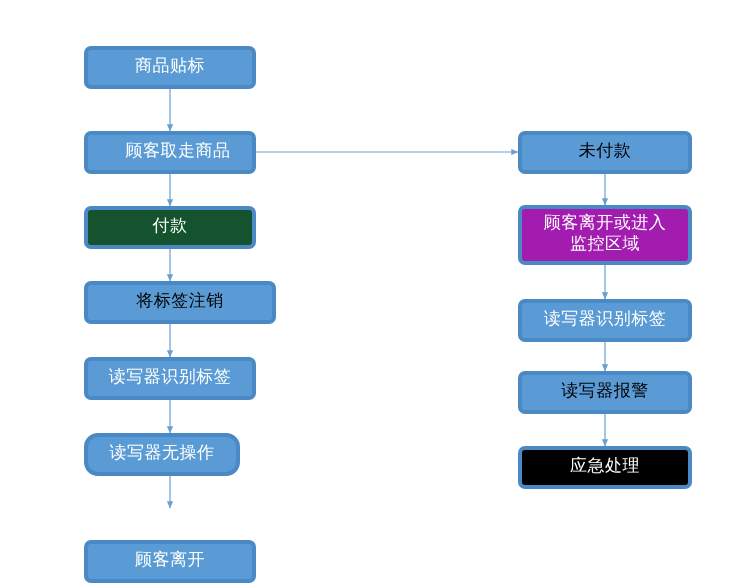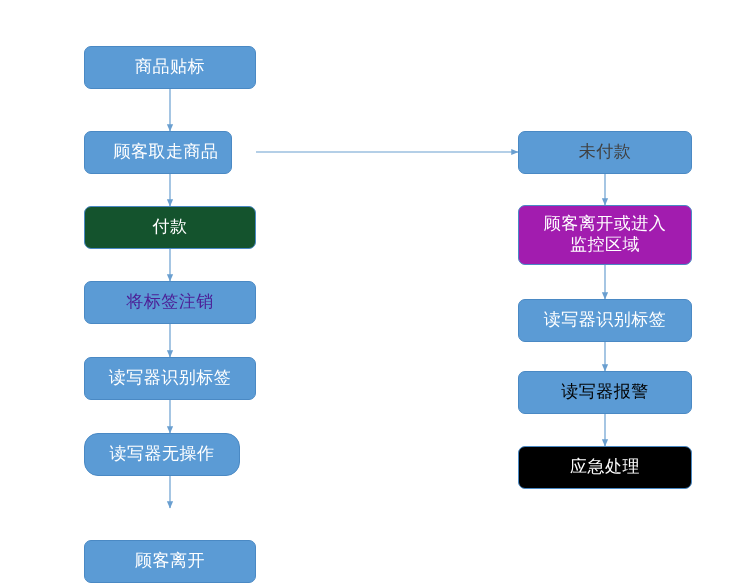--- a/index.html
+++ b/index.html
@@ -21,31 +21,31 @@
     position: absolute;
     left: 0;
     top: 0;
     width: 753px;
     height: 585px;
   }
   .node {
     position: absolute;
     box-sizing: border-box;
     background: #5B9BD5;
-    border: 1px solid #b91c1c;
+    border: 4px solid #b91c1c;
     border-radius: 7px;
     color: #FFFFFF;
     display: flex;
     align-items: center;
     justify-content: center;
     text-align: center;
     font-size: 17px;
     line-height: 1.22;
     letter-spacing: 0.5px;
-    font-family: Liberation Serif, serif;
+    font-family: Liberation Mono, monospace;
     white-space: pre-line;
     z-index: 2;
   }
 </style>
 </head>
 <body>
 
 <div id="canvas">
 
   <svg id="flow-svg" viewBox="0 0 753 585" xmlns="http://www.w3.org/2000/svg">
@@ -64,27 +64,27 @@
         <line x1="256" y1="152" x2="518" y2="152" stroke="#6A9FD0" stroke-width="1.2" marker-end="url(#arrowhead)"></line>
         <line x1="605" y1="174" x2="605" y2="205" stroke="#6A9FD0" stroke-width="1.2" marker-end="url(#arrowhead)"></line>
         <line x1="605" y1="265" x2="605" y2="299" stroke="#6A9FD0" stroke-width="1.2" marker-end="url(#arrowhead)"></line>
         <line x1="605" y1="342" x2="605" y2="371" stroke="#6A9FD0" stroke-width="1.2" marker-end="url(#arrowhead)"></line>
         <line x1="605" y1="414" x2="605" y2="446" stroke="#6A9FD0" stroke-width="1.2" marker-end="url(#arrowhead)"></line>
       </g>
   </svg>
 
   <div id="node-layer">
       <div class="node" style="left: 84px; top: 46px; width: 172px; height: 43px; background: rgb(91, 155, 213); border-color: rgb(74, 137, 196); color: rgb(255, 255, 255);">商品贴标</div>
-      <div class="node" style="left: 84px; top: 131px; width: 148px; height: 43px; background: rgb(91, 155, 213); border-color: rgb(74, 137, 196); color: rgb(255, 255, 255); padding-left: 16px;">顾客取走商品</div>
+      <div class="node" style="left: 84px; top: 131px; width: 172px; height: 43px; background: rgb(91, 155, 213); border-color: rgb(74, 137, 196); color: rgb(255, 255, 255); padding-left: 16px;">顾客取走商品</div>
       <div class="node" style="left: 84px; top: 206px; width: 172px; height: 43px; background: #14532d; border-color: rgb(74, 137, 196); color: rgb(255, 255, 255);">付款</div>
-      <div class="node" style="left: 84px; top: 281px; width: 172px; height: 43px; background: rgb(91, 155, 213); border-color: rgb(74, 137, 196); color: #4c1d95;">将标签注销</div>
+      <div class="node" style="left: 84px; top: 281px; width: 192px; height: 43px; background: rgb(91, 155, 213); border-color: rgb(74, 137, 196); color: #000000;">将标签注销</div>
       <div class="node" style="left: 84px; top: 357px; width: 172px; height: 43px; background: rgb(91, 155, 213); border-color: rgb(74, 137, 196); color: rgb(255, 255, 255);">读写器识别标签</div>
       <div class="node" style="left: 84px; top: 433px; width: 156px; height: 43px; background: rgb(91, 155, 213); border-color: rgb(74, 137, 196); color: rgb(255, 255, 255); border-radius: 14px;">读写器无操作</div>
       <div class="node" style="left: 84px; top: 508px; width: 172px; height: 43px; background: rgb(91, 155, 213); border-color: rgb(74, 137, 196); color: rgb(255, 255, 255); margin-top: 32px;">顾客离开</div>
-      <div class="node" style="left: 518px; top: 131px; width: 174px; height: 43px; background: rgb(91, 155, 213); border-color: rgb(74, 137, 196); color: #404040;">未付款</div>
+      <div class="node" style="left: 518px; top: 131px; width: 174px; height: 43px; background: rgb(91, 155, 213); border-color: rgb(74, 137, 196); color: #000000;">未付款</div>
       <div class="node" style="left: 518px; top: 205px; width: 174px; height: 60px; background: #a21caf; border-color: rgb(74, 137, 196); color: rgb(255, 255, 255);">顾客离开或进入
 监控区域</div>
       <div class="node" style="left: 518px; top: 299px; width: 174px; height: 43px; background: rgb(91, 155, 213); border-color: rgb(74, 137, 196); color: rgb(255, 255, 255);">读写器识别标签</div>
       <div class="node" style="left: 518px; top: 371px; width: 174px; height: 43px; background: rgb(91, 155, 213); border-color: rgb(74, 137, 196); color: #000000;">读写器报警</div>
       <div class="node" style="left: 518px; top: 446px; width: 174px; height: 43px; background: #000000; border-color: rgb(74, 137, 196); color: rgb(255, 255, 255);">应急处理</div>
     </div>
 
 </div>
 
 </body></html>

